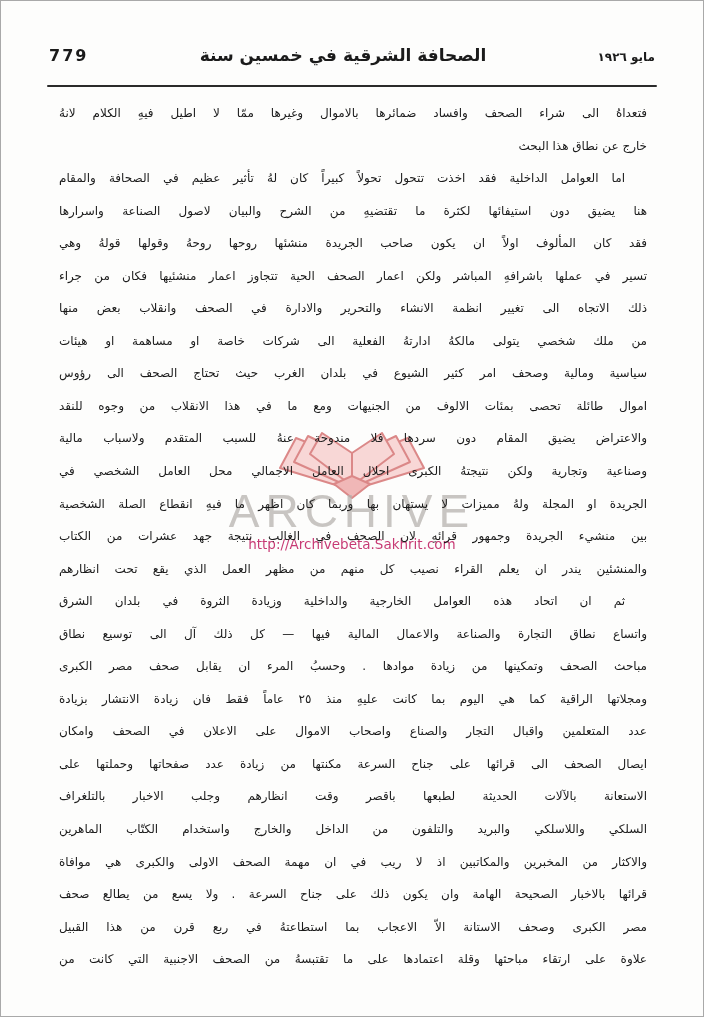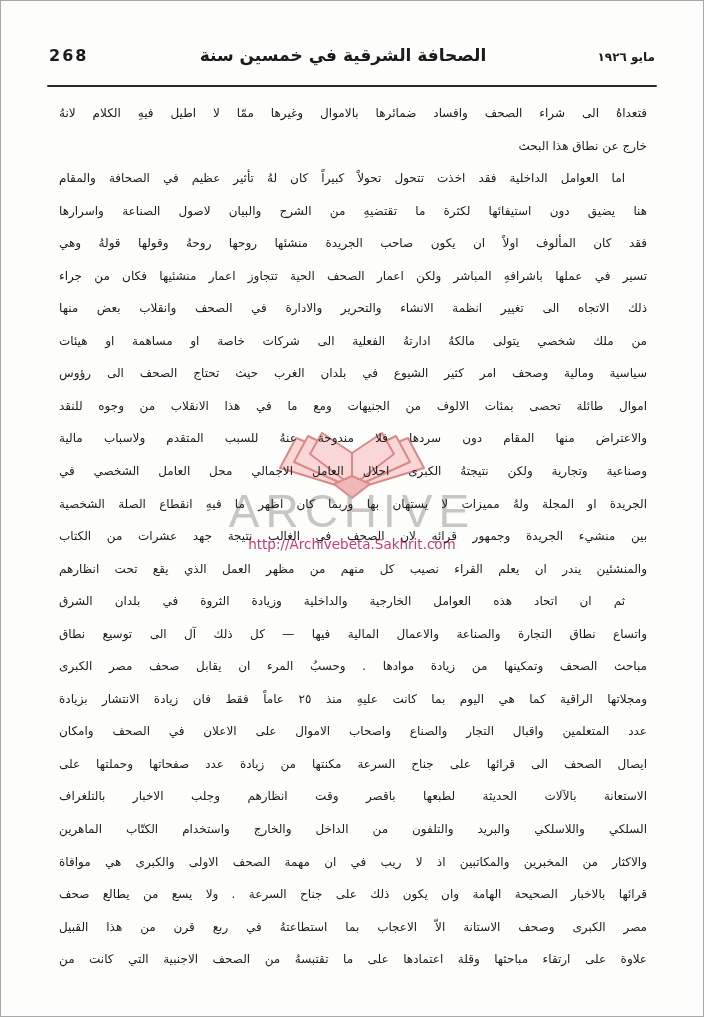--- a/index.html
+++ b/index.html
@@ -55,21 +55,21 @@
   .line.indent{padding-right:22px;}
 </style>
 </head>
 <body>
 
 <div class="page">
 
   <header class="header">
     <span class="date">مايو ١٩٢٦</span>
     <span class="title">الصحافة الشرقية في خمسين سنة</span>
-    <span class="pagenum">268</span>
+    <span class="pagenum">779</span>
   </header>
 
   <div class="rule"></div>
 
   <div class="watermark">
     <svg class="wm-book" viewBox="0 0 156 76" xmlns="http://www.w3.org/2000/svg">
       <g stroke="#c63c3c" stroke-width="2" fill="#f5bebe" stroke-linejoin="round">
         <path d="M78,64 L6,42 L22,12 L78,34 Z"></path>
         <path d="M78,62 L20,36 L34,10 L78,31 Z"></path>
         <path d="M78,60 L36,28 L48,7 L78,27 Z"></path>
@@ -87,21 +87,21 @@
       <div class="line">فتعداهُ الى شراء الصحف وافساد ضمائرها بالاموال وغيرها ممّا لا اطيل فيهِ الكلام لانهُ</div>
       <div class="line end">خارج عن نطاق هذا البحث</div>
       <div class="line indent">اما العوامل الداخلية فقد اخذت تتحول تحولاً كبيراً كان لهُ تأثير عظيم في الصحافة والمقام</div>
       <div class="line">هنا يضيق دون استيفائها لكثرة ما تقتضيهِ من الشرح والبيان لاصول الصناعة واسرارها</div>
       <div class="line">فقد كان المألوف اولاً ان يكون صاحب الجريدة منشئها روحها روحهُ وقولها قولهُ وهي</div>
       <div class="line">تسير في عملها باشرافهِ المباشر ولكن اعمار الصحف الحية تتجاوز اعمار منشئيها فكان من جراء</div>
       <div class="line">ذلك الاتجاه الى تغيير انظمة الانشاء والتحرير والادارة في الصحف وانقلاب بعض منها</div>
       <div class="line">من ملك شخصي يتولى مالكهُ ادارتهُ الفعلية الى شركات خاصة او مساهمة او هيئات</div>
       <div class="line">سياسية ومالية وصحف امر كثير الشيوع في بلدان الغرب حيث تحتاج الصحف الى رؤوس</div>
       <div class="line">اموال طائلة تحصى بمئات الالوف من الجنيهات ومع ما في هذا الانقلاب من وجوه للنقد</div>
-      <div class="line">والاعتراض منها المقام دون سردها فلا مندوحة عنهُ للسبب المتقدم ولاسباب مالية</div>
+      <div class="line">والاعتراض يضيق المقام دون سردها فلا مندوحة عنهُ للسبب المتقدم ولاسباب مالية</div>
       <div class="line">وصناعية وتجارية ولكن نتيجتهُ الكبرى احلال العامل الاجمالي محل العامل الشخصي في</div>
       <div class="line">الجريدة او المجلة ولهُ مميزات لا يستهان بها وربما كان اظهر ما فيهِ انقطاع الصلة الشخصية</div>
       <div class="line">بين منشيء الجريدة وجمهور قرائهِ لان الصحف في الغالب نتيجة جهد عشرات من الكتاب</div>
       <div class="line">والمنشئين يندر ان يعلم القراء نصيب كل منهم من مظهر العمل الذي يقع تحت انظارهم</div>
       <div class="line indent">ثم ان اتحاد هذه العوامل الخارجية والداخلية وزيادة الثروة في بلدان الشرق</div>
       <div class="line">واتساع نطاق التجارة والصناعة والاعمال المالية فيها — كل ذلك آل الى توسيع نطاق</div>
       <div class="line">مباحث الصحف وتمكينها من زيادة موادها . وحسبُ المرء ان يقابل صحف مصر الكبرى</div>
       <div class="line">ومجلاتها الراقية كما هي اليوم بما كانت عليهِ منذ ٢٥ عاماً فقط فان زيادة الانتشار بزيادة</div>
       <div class="line">عدد المتعلمين واقبال التجار والصناع واصحاب الاموال على الاعلان في الصحف وامكان</div>
       <div class="line">ايصال الصحف الى قرائها على جناح السرعة مكنتها من زيادة عدد صفحاتها وحملتها على</div>

